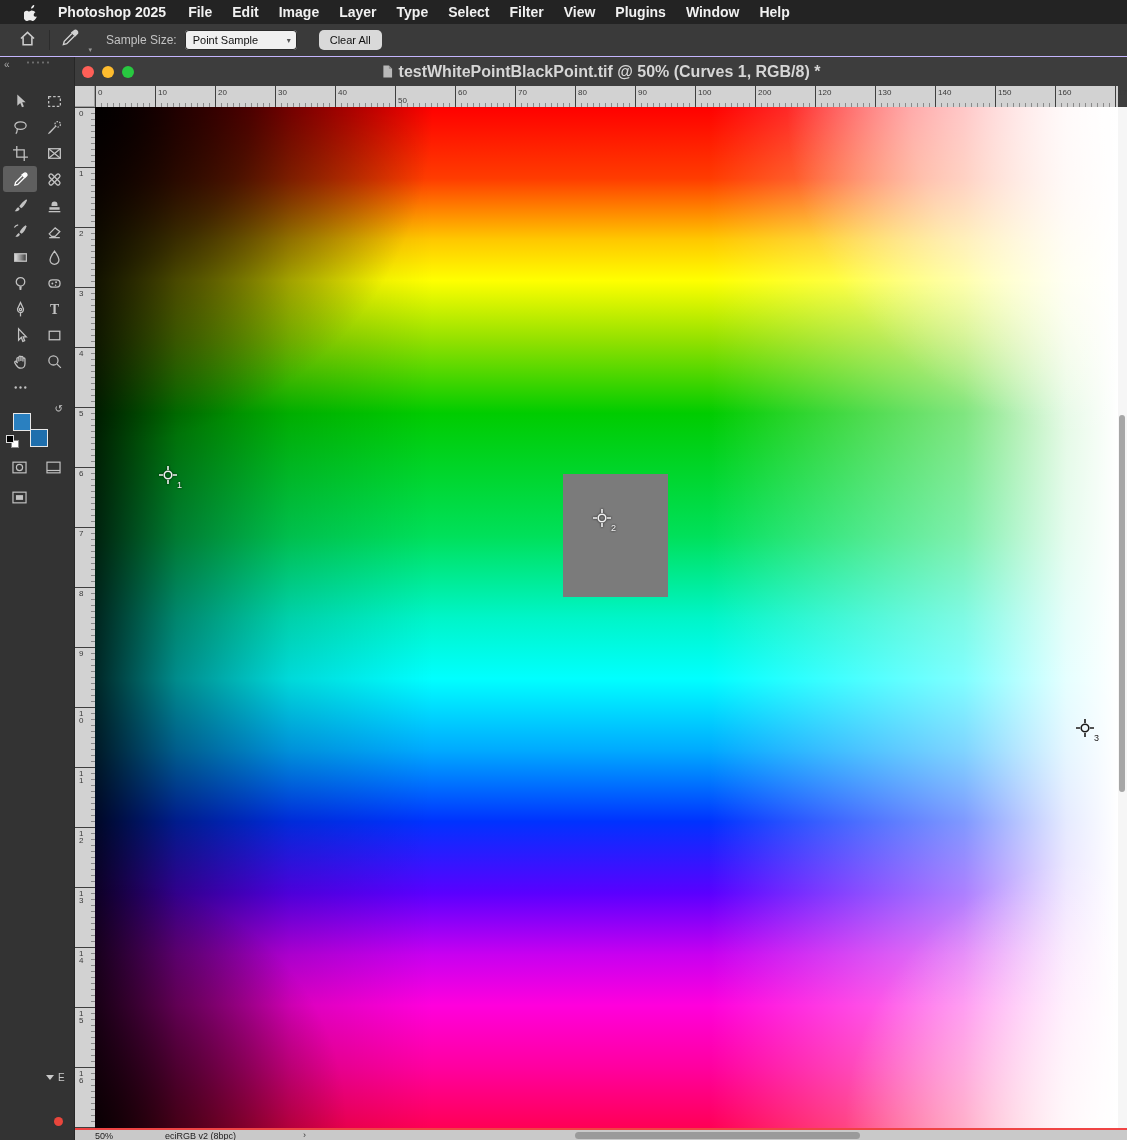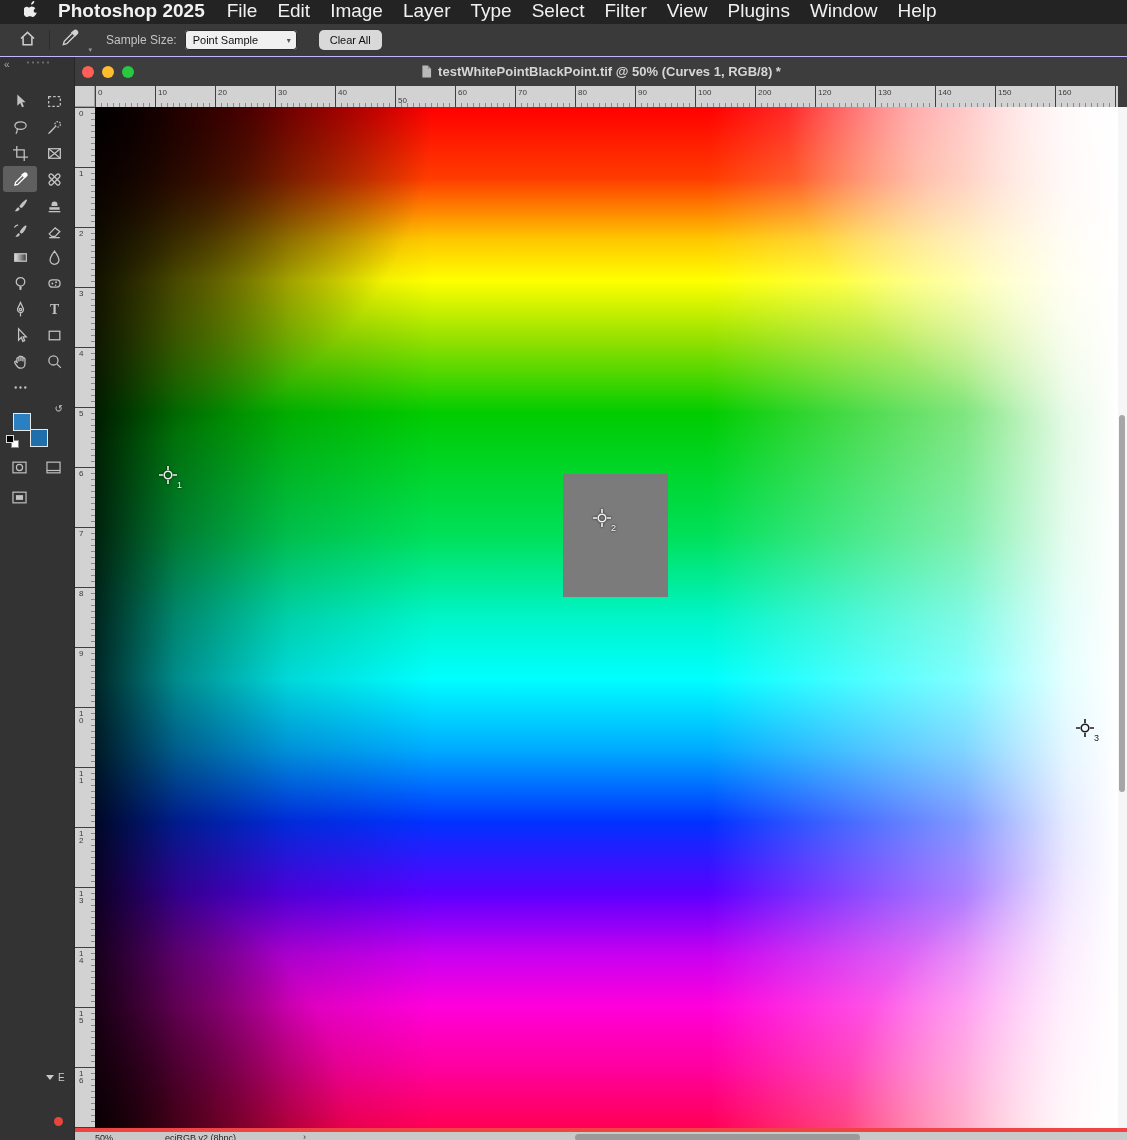--- a/index.html
+++ b/index.html
@@ -2,25 +2,25 @@
 <html><head>
 <meta charset="utf-8">
 <style>
   * { box-sizing: border-box; margin: 0; padding: 0; }
   html,body { width:1127px; height:1140px; overflow:hidden; background:#2a2a2a;
     font-family:"Liberation Sans", sans-serif; }
   .app { position:relative; width:1127px; height:1140px; }
 
   
   .menu-bar { position:absolute; left:0; top:0; width:1127px; height:24px;
-    background:#232323; display:flex; align-items:flex-start; padding-left:16px; gap:0;
-    color:#f1f1f1; font-size:19px; }
+    background:#232323; display:flex; align-items:center; padding-left:16px; gap:0;
+    color:#f1f1f1; font-size:14px; }
   .menu-bar .apple { width:30px; display:flex; justify-content:center; }
   .menu-bar .app-name { font-weight:700; padding:0 12px; }
-  .menu-item { padding:0 10px; font-weight:400; }
+  .menu-item { padding:0 10px; font-weight:700; }
 
   
   .options-bar { position:absolute; left:0; top:24px; width:1127px; height:33px;
     background:#3a3a3a; border-bottom:1px solid #c4b5fd; display:flex; align-items:center; }
   .opt-home { margin-left:18px; color:#cdcdcd; }
   .opt-sep { width:1px; height:20px; background:#2c2c2c; margin:0 10px 0 12px; }
   .opt-tool { position:relative; color:#d2d2d2; margin-right:26px; }
   .opt-tool .caret { position:absolute; right:-12px; bottom:-2px; font-size:7px; color:#9a9a9a; }
   .opt-label { color:#c3c3c3; font-size:12px; margin-right:8px; }
   .select { height:20px; min-width:112px; background:#f0f0f0; border-radius:4px;
@@ -65,21 +65,21 @@
   .record-dot { position:absolute; left:54px; top:1060px; width:9px; height:9px; border-radius:50%;
     background:#e8463c; }
 
   
   .doc-area { position:absolute; left:75px; top:57px; width:1052px; height:1083px; background:#3d3d3d; }
   .tab-bar { position:absolute; left:0; top:0; width:1052px; height:29px; background:#3d3d3d; }
   .traffic { position:absolute; left:7px; top:8.5px; display:flex; gap:8px; }
   .tl { width:12px; height:12px; border-radius:50%; }
   .tl.red { background:#ff5f57; } .tl.yellow { background:#febc2e; } .tl.green { background:#28c840; }
   .doc-title { position:absolute; left:0; right:0; top:0; height:29px; display:flex;
-    align-items:center; justify-content:center; gap:6px; color:#d6d6d6; font-size:13px; font-weight:700; }
+    align-items:center; justify-content:center; gap:6px; color:#d6d6d6; font-size:16px; font-weight:700; }
 
   .ruler-corner { position:absolute; left:0; top:29px; width:20px; height:21px; background:#d2d2d2;
     border-right:1px solid #9e9e9e; border-bottom:1px solid #9e9e9e; }
   .ruler-h { position:absolute; left:20px; top:29px; width:1023px; height:21px; background-color:#d2d2d2;
     background-image:
       repeating-linear-gradient(90deg, #3f3f3f 0, #3f3f3f 1px, transparent 1px, transparent 60px),
       repeating-linear-gradient(90deg, #8a8a8a 0, #8a8a8a 1px, transparent 1px, transparent 6px);
     background-size:100% 100%, 100% 4px;
     background-position:0 0, left bottom;
     background-repeat:no-repeat, no-repeat; }
@@ -111,21 +111,21 @@
   .sampler svg { width:20px; height:20px; display:block; }
   .sampler.light { color:#f2f2f2; filter:drop-shadow(0 0 1px rgba(0,0,0,0.85)); }
   .sampler.dark  { color:#1a1a1a; filter:drop-shadow(0 0 1px rgba(255,255,255,0.8)); }
   .sampler .n { position:absolute; right:-4px; bottom:-5px; font-size:9px; }
 
   .right-gutter { position:absolute; left:1043px; top:50px; width:9px; height:1021px; background:#f6f6f6; }
   .v-thumb { position:absolute; left:1px; top:308px; width:6px; height:377px; border-radius:3px; background:#a6a6a6; }
 
   
   .status-bar { position:absolute; left:0; top:1071px; width:1052px; height:12px; background:#c9c9c9;
-    border-top:4px solid #ef4444; font-size:9px; color:#222; }
+    border-top:2px solid #ef4444; font-size:9px; color:#222; }
   .status-bar .zoom { position:absolute; left:20px; top:1px; }
   .status-bar .profile { position:absolute; left:90px; top:1px; }
   .status-bar .st-chev { position:absolute; left:228px; top:0px; font-size:9px; color:#333; }
   .h-thumb { position:absolute; left:500px; top:2px; width:285px; height:7px; border-radius:3.5px; background:#9a9a9a; }
 </style>
 </head>
 <body>
 
 <div class="app">
 

